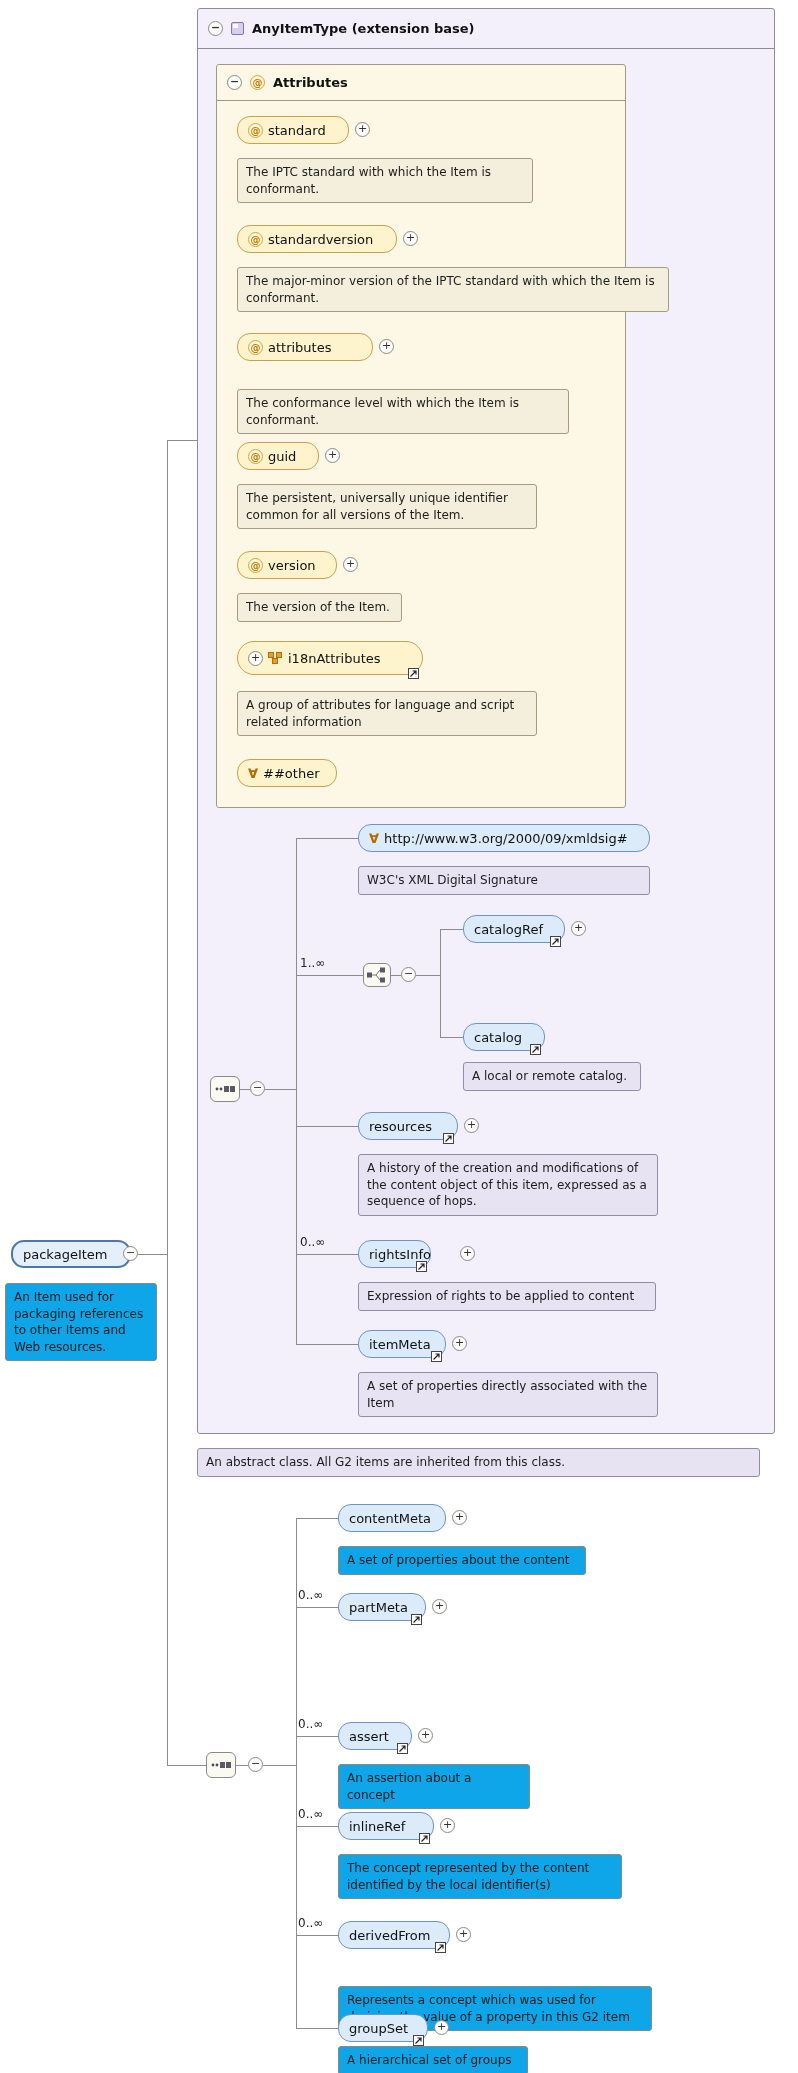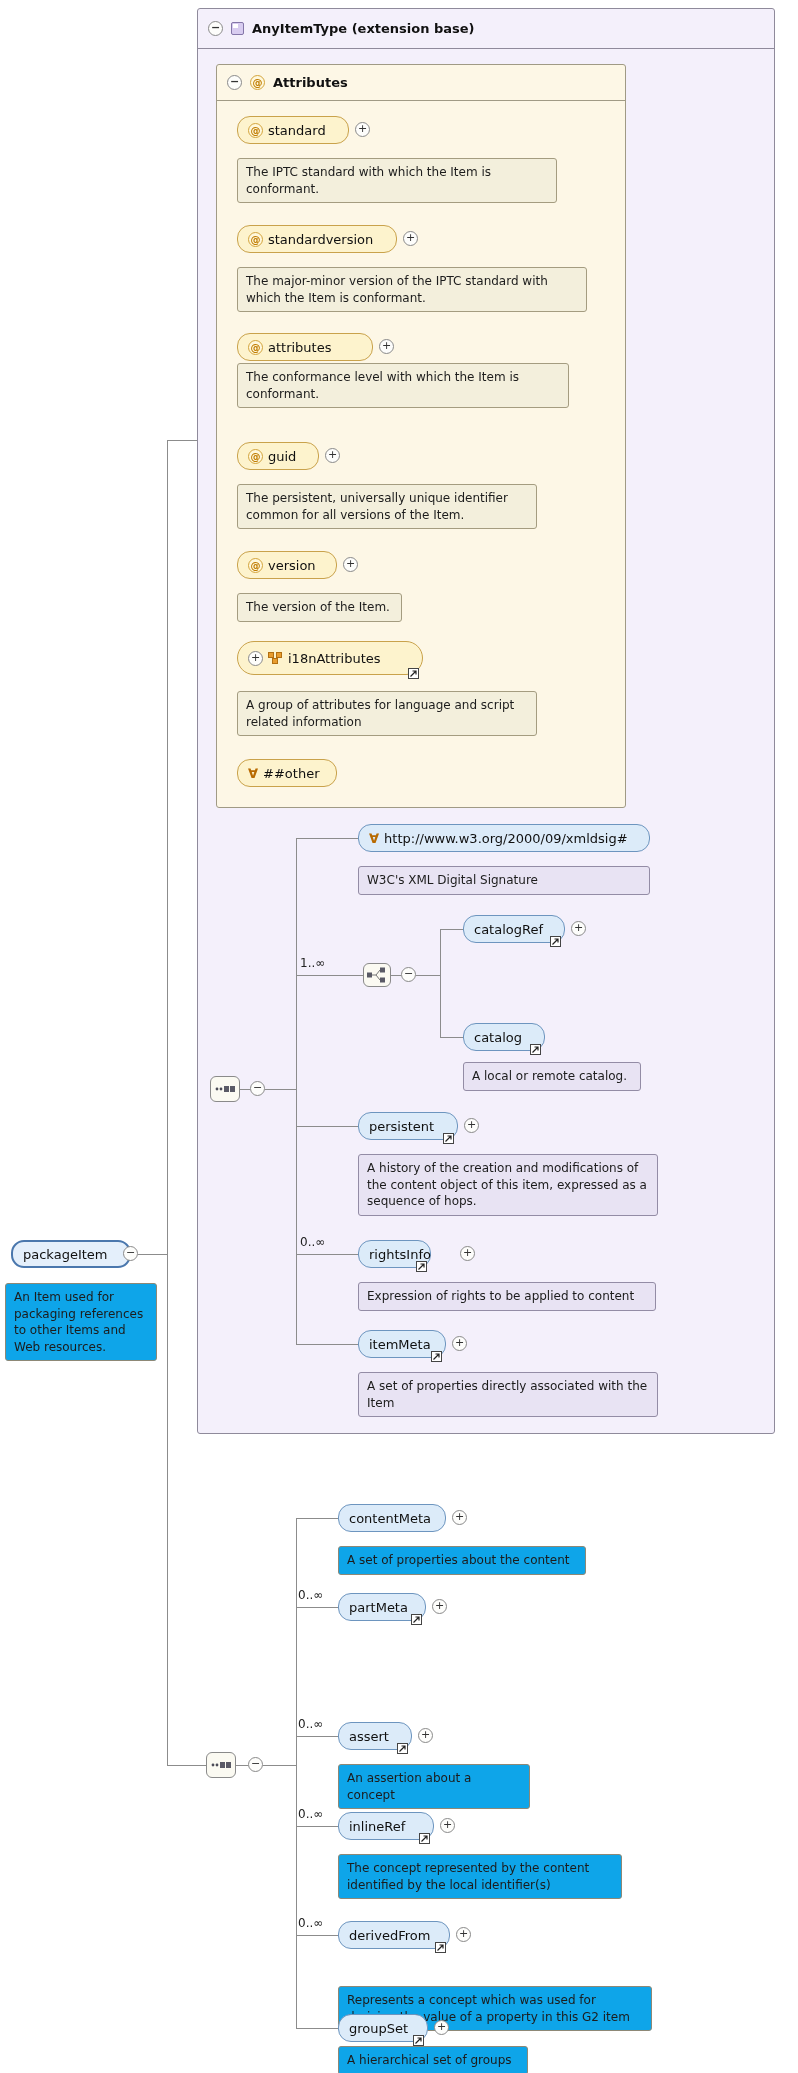--- a/index.html
+++ b/index.html
@@ -90,35 +90,35 @@
              M236 1765 H248 M263 1765 H296 M296 1518 V2028
              M296 1518 H338 M296 1607 H338 M296 1736 H338
              M296 1826 H338 M296 1935 H338 M296 2028 H338" stroke="#8c8c8c" stroke-width="1" fill="none" shape-rendering="crispEdges"></path>
   </svg>
 
   <div class="badge attr" style="left:237px;top:116px;width:112px">
     <span class="at">@</span>
     <span class="lbl">standard</span>
   </div>
   <div class="circle" style="left:355px;top:122px">+</div>
-  <div class="doc beige" style="left:237px;top:158px;width:320px">The IPTC standard with which the Item is conformant.</div>
+  <div class="doc beige" style="left:237px;top:158px;width:296px">The IPTC standard with which the Item is conformant.</div>
 
   <div class="badge attr" style="left:237px;top:225px;width:160px">
     <span class="at">@</span>
     <span class="lbl">standardversion</span>
   </div>
   <div class="circle" style="left:403px;top:231px">+</div>
-  <div class="doc beige" style="left:237px;top:267px;width:350px">The major-minor version of the IPTC standard with which the Item is conformant.</div>
+  <div class="doc beige" style="left:237px;top:267px;width:432px">The major-minor version of the IPTC standard with which the Item is conformant.</div>
 
   <div class="badge attr" style="left:237px;top:333px;width:136px">
     <span class="at">@</span>
     <span class="lbl">attributes</span>
   </div>
   <div class="circle" style="left:379px;top:339px">+</div>
-  <div class="doc beige" style="left:237px;top:363px;width:332px">The conformance level with which the Item is conformant.</div>
+  <div class="doc beige" style="left:237px;top:389px;width:332px">The conformance level with which the Item is conformant.</div>
 
   <div class="badge attr" style="left:237px;top:442px;width:82px">
     <span class="at">@</span>
     <span class="lbl">guid</span>
   </div>
   <div class="circle" style="left:325px;top:448px">+</div>
   <div class="doc beige" style="left:237px;top:484px;width:300px">The persistent, universally unique identifier common for all versions of the Item.</div>
 
   <div class="badge attr" style="left:237px;top:551px;width:100px">
     <span class="at">@</span>
@@ -189,21 +189,21 @@
     <span class="lbl">catalog</span>
     <span class="ref">
       <svg width="9" height="9" viewBox="0 0 9 9">
           <path d="M1.5 7.5 L7 2 M3.5 2 H7 V5.5" stroke="#222" stroke-width="1.2" fill="none"></path>
         </svg>
     </span>
   </div>
   <div class="doc purple" style="left:463px;top:1062px;width:178px">A local or remote catalog.</div>
 
   <div class="badge" style="left:358px;top:1112px;width:100px">
-    <span class="lbl">persistent</span>
+    <span class="lbl">resources</span>
     <span class="ref">
       <svg width="9" height="9" viewBox="0 0 9 9">
           <path d="M1.5 7.5 L7 2 M3.5 2 H7 V5.5" stroke="#222" stroke-width="1.2" fill="none"></path>
         </svg>
     </span>
   </div>
   <div class="circle" style="left:464px;top:1118px">+</div>
   <div class="doc purple" style="left:358px;top:1154px;width:300px">A history of the creation and modifications of the content object of this item, expressed as a sequence of hops.</div>
 
   <div class="card" style="left:300px;top:1235px">0..∞</div>
@@ -222,20 +222,21 @@
     <span class="lbl">itemMeta</span>
     <span class="ref">
       <svg width="9" height="9" viewBox="0 0 9 9">
           <path d="M1.5 7.5 L7 2 M3.5 2 H7 V5.5" stroke="#222" stroke-width="1.2" fill="none"></path>
         </svg>
     </span>
   </div>
   <div class="circle" style="left:452px;top:1336px">+</div>
   <div class="doc purple" style="left:358px;top:1372px;width:300px">A set of properties directly associated with the Item</div>
 
+  <div class="doc purple" style="left:197px;top:1448px;width:563px">An abstract class. All G2 items are inherited from this class.</div>
 
   <div class="badge root" style="left:11px;top:1240px;width:120px">
     <span class="lbl">packageItem</span>
   </div>
   <div class="circle" style="left:123px;top:1246px">−</div>
   <div class="doc" style="left:5px;top:1283px;width:152px">An Item used for packaging references to other Items and Web resources.</div>
 
   <div class="compositor" style="left:206px;top:1752px">
     <svg width="22" height="16" viewBox="0 0 22 16">
       <circle cx="3" cy="8" r="1.4" fill="#4c4c58"></circle>

